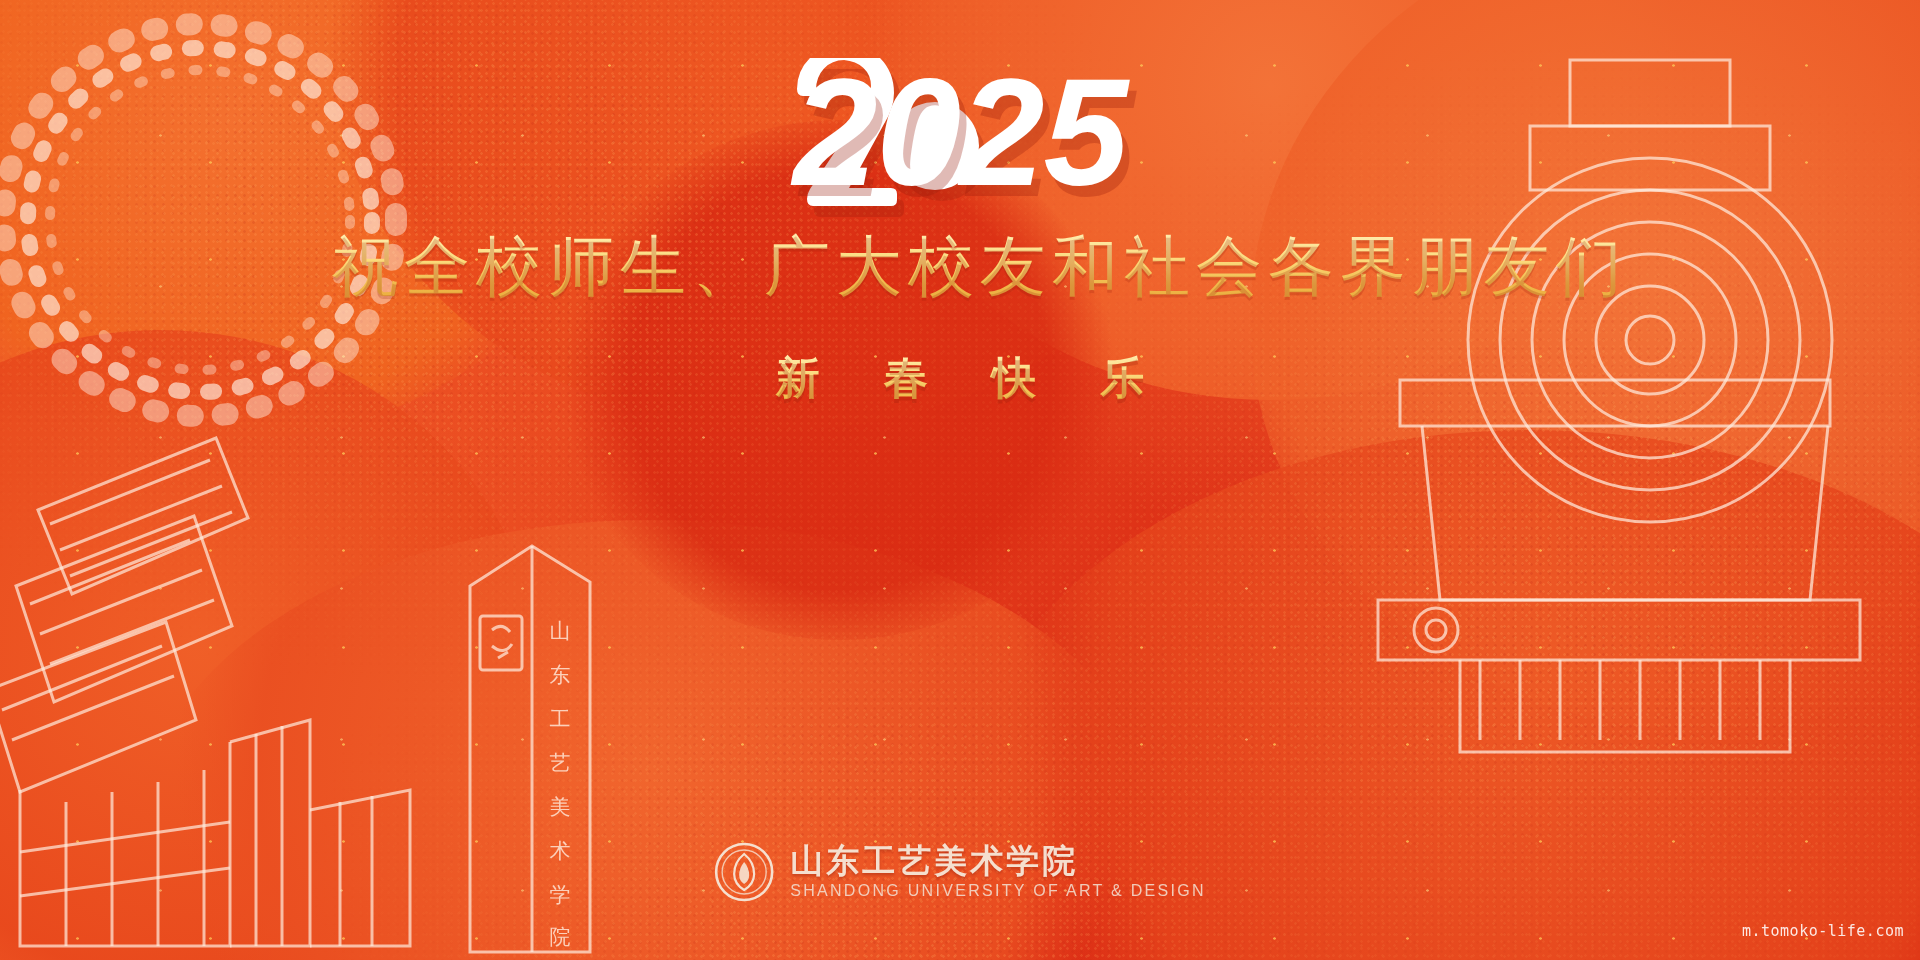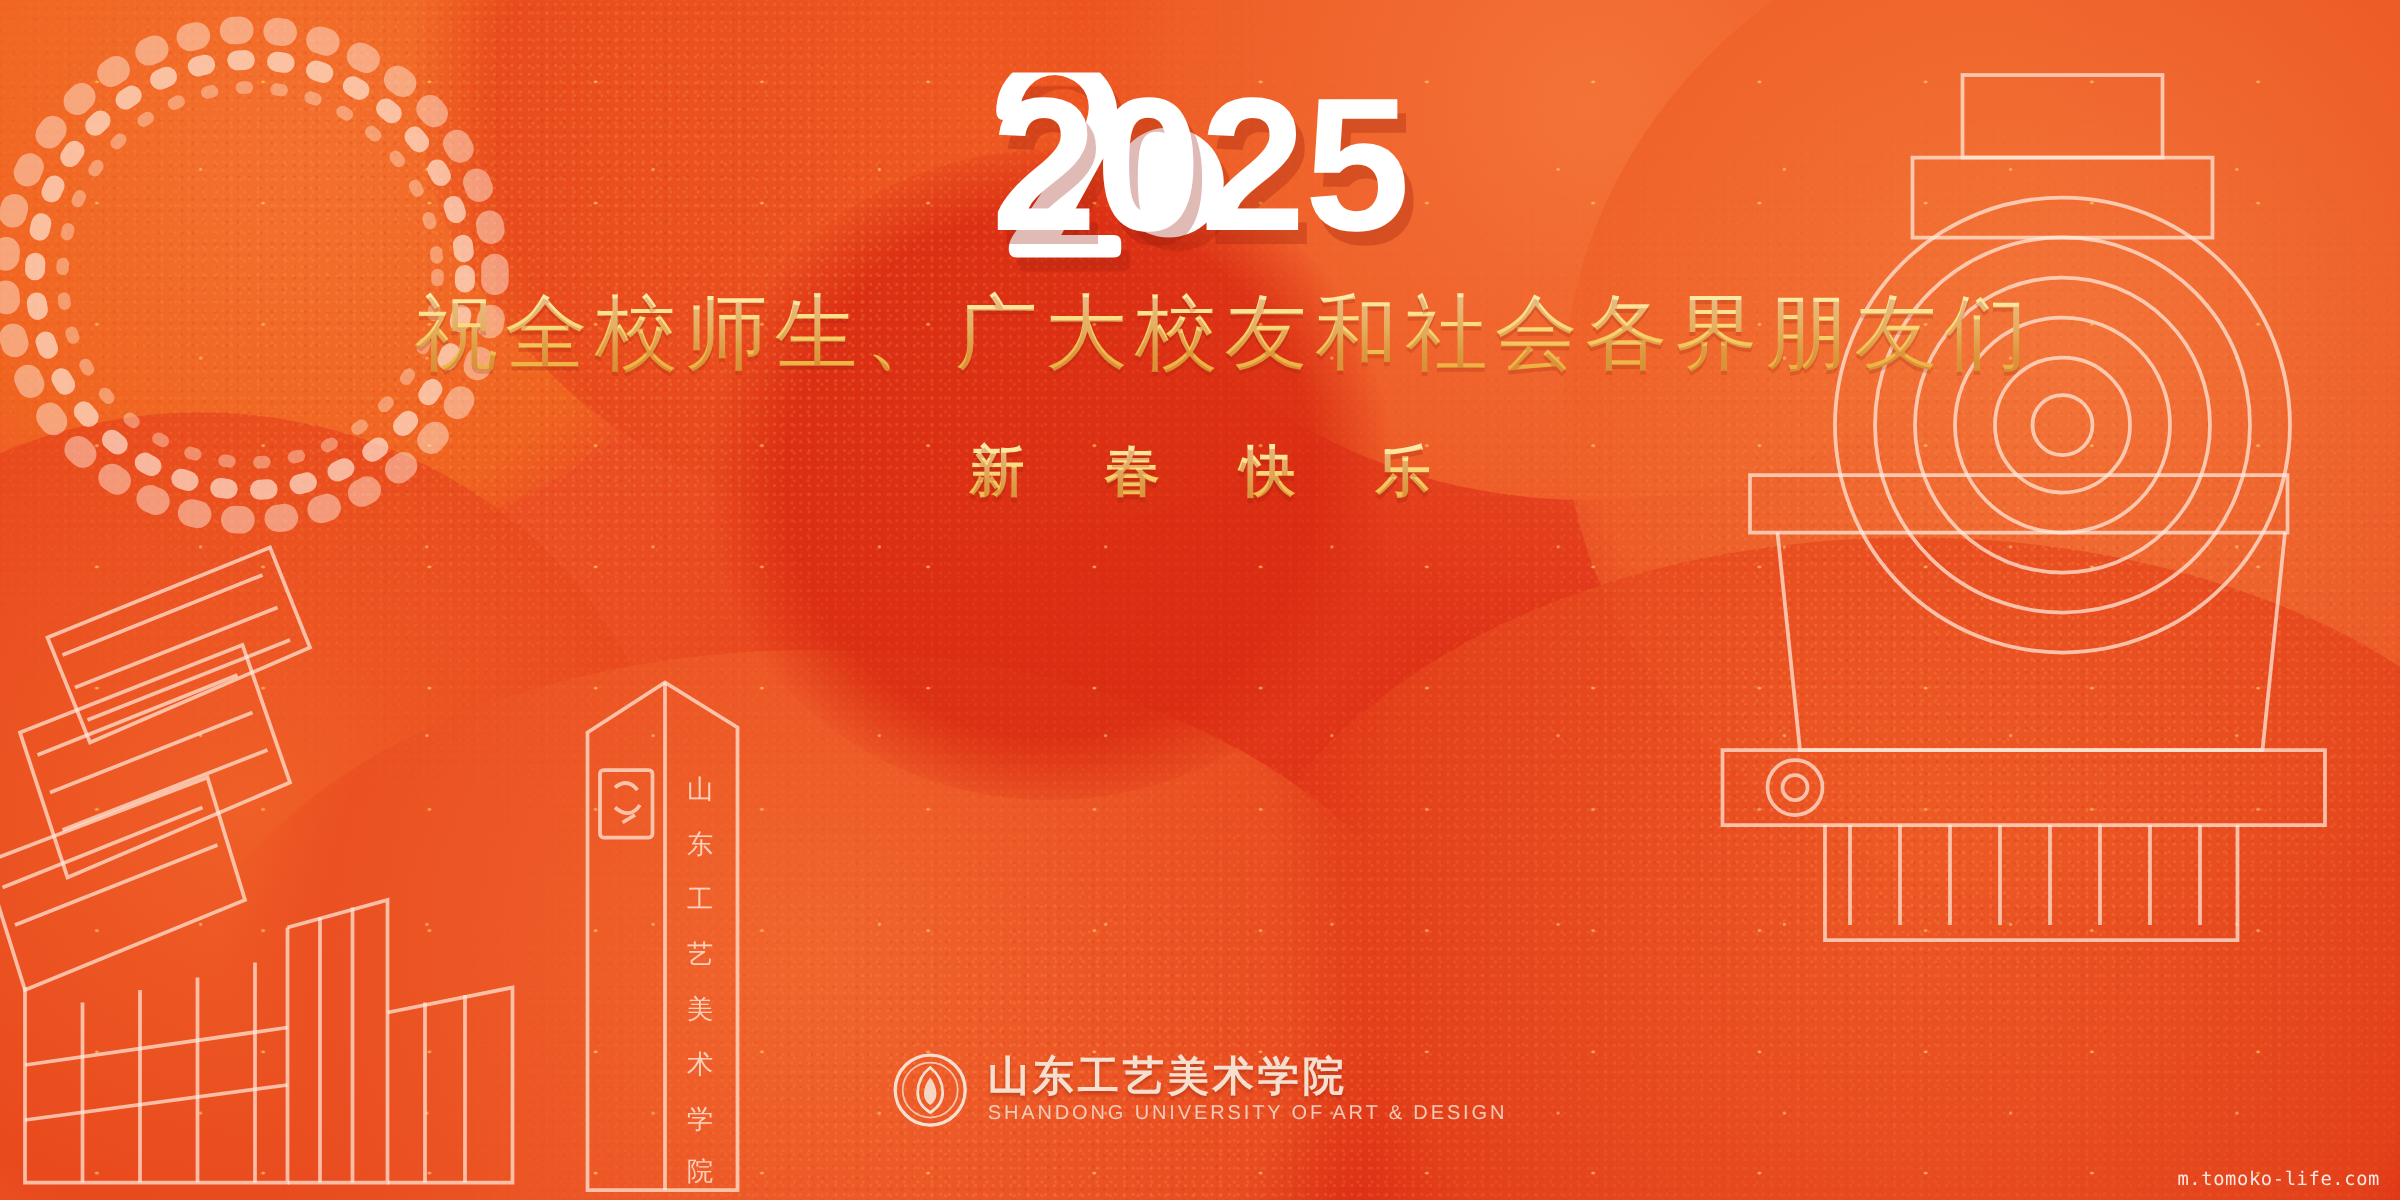--- a/index.html
+++ b/index.html
@@ -61,20 +61,21 @@
   .content{position:absolute;inset:0;display:flex;flex-direction:column;align-items:center;}
 
   .year{
     margin-top:58px;
     font-size:150px;line-height:1;
     font-weight:700;
     color:#fff;
     letter-spacing:-2px;
     text-shadow:6px 10px 0 rgba(150,25,10,.30);
     user-select:none;
+    font-style:italic;
   }
   .year svg{display:block;filter:drop-shadow(7px 11px 0 rgba(155,28,11,.28));}
 
   .headline{
     margin-top:22px;
     font-size:66px;
     line-height:1.12;
     letter-spacing:6px;
     font-weight:400;
     color:#fbd977;
@@ -98,24 +99,24 @@
     -webkit-text-fill-color:transparent;
     text-shadow:0 4px 0 rgba(148,26,9,.25);
     white-space:nowrap;
   }
 
   .brand{position:absolute;left:50%;transform:translateX(-50%);bottom:58px;
     display:flex;align-items:center;gap:16px;opacity:.95;}
   .brand-logo{flex:0 0 auto;}
   .brand-texts{display:flex;flex-direction:column;gap:3px;}
   .brand-cn{font-size:33px;font-weight:700;color:#f6e7d8;letter-spacing:3px;
-    font-family:Liberation Sans, sans-serif;line-height:1.05;text-shadow:0 2px 3px rgba(120,20,8,.35);}
+    font-family:Liberation Serif, serif;line-height:1.05;text-shadow:0 2px 3px rgba(120,20,8,.35);}
   .brand-en{font-size:16px;color:#f2ded0;letter-spacing:2.3px;opacity:.92;}
 
-  .watermark{position:absolute;right:16px;bottom:8px;
+  .watermark{position:absolute;right:16px;bottom:20px;
     font-family:"DejaVu Sans Mono","Liberation Mono",monospace;
     font-size:15px;color:rgba(255,255,255,.88);letter-spacing:.5px;}
 
   .mono-label{font-family:"DejaVu Serif","Liberation Serif",serif;}
 </style>
 </head>
 <body>
 
 <div id="poster">
 

